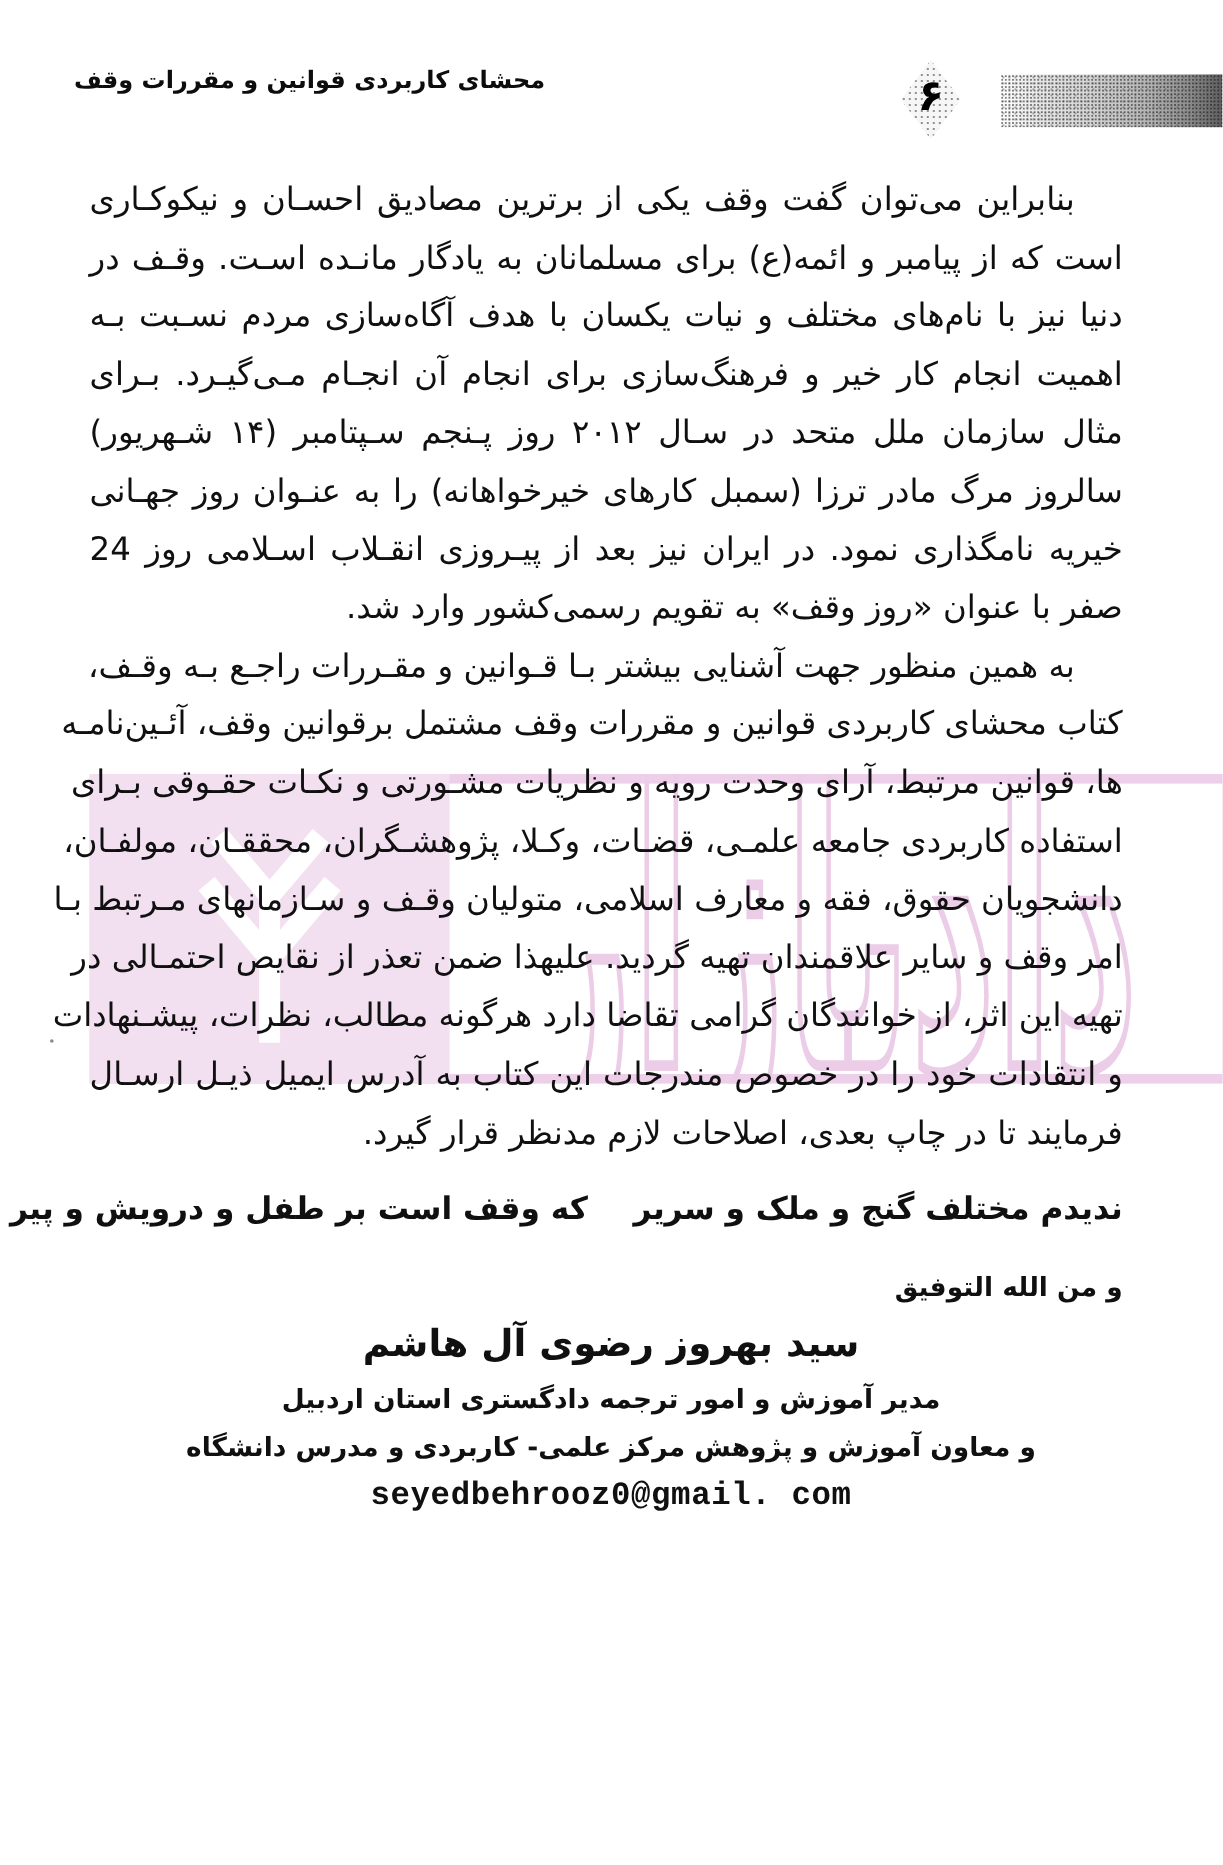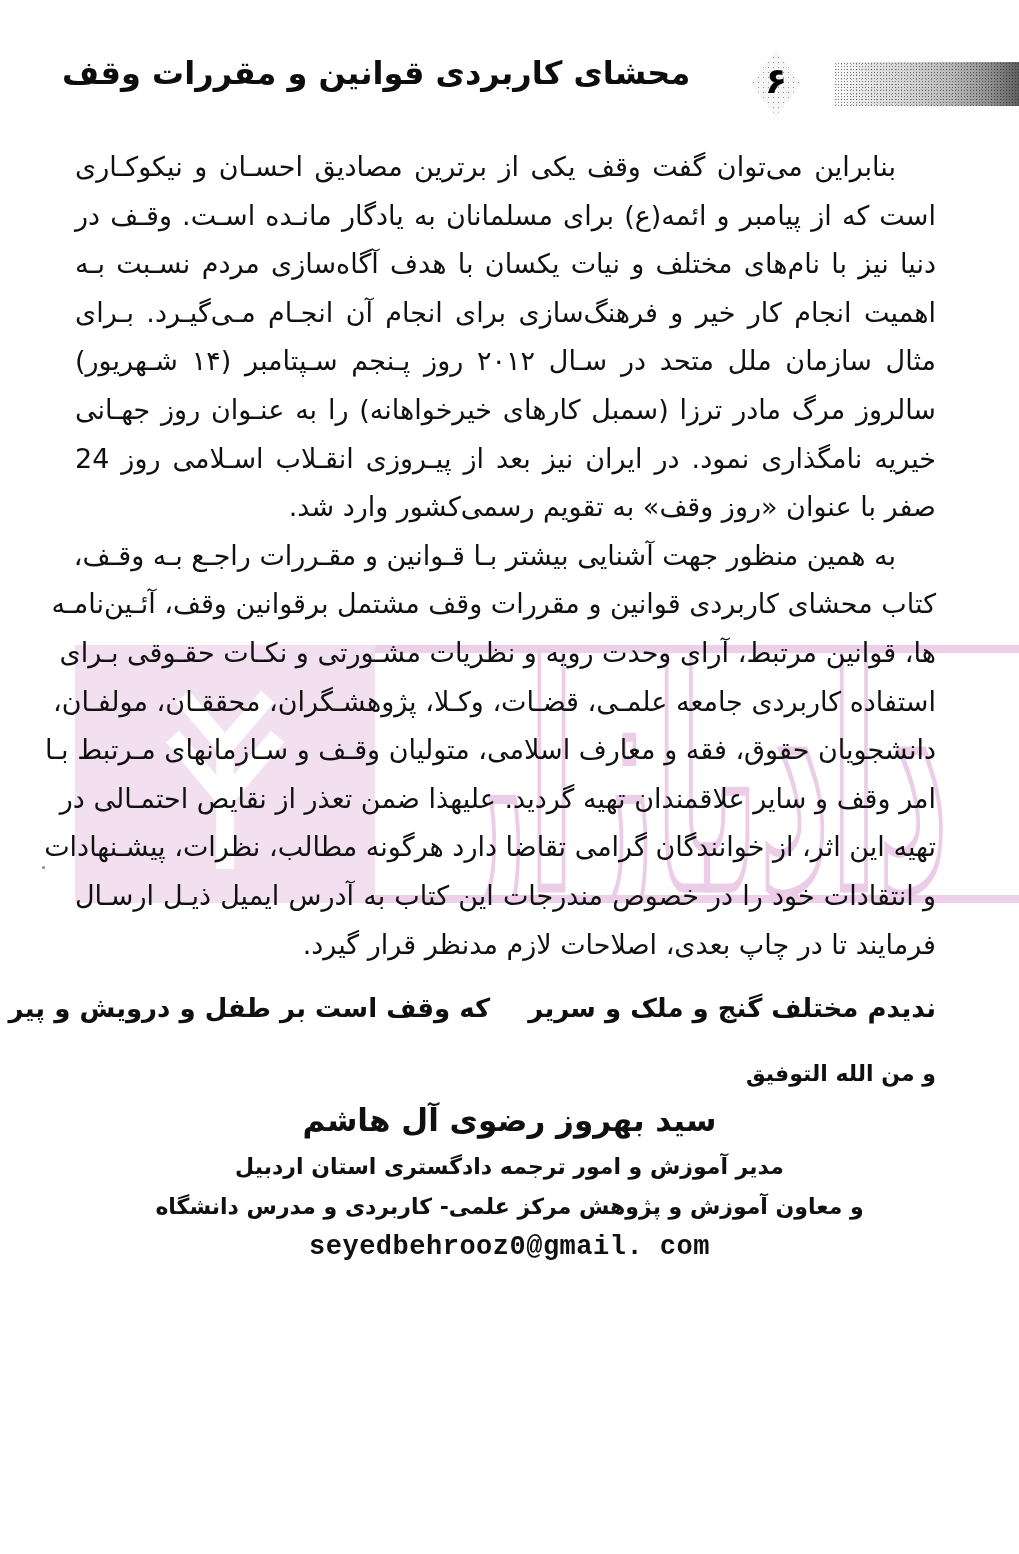--- a/index.html
+++ b/index.html
@@ -12,21 +12,21 @@
     overflow: hidden;
     font-family: "DejaVu Sans", sans-serif;
     color: #101010;
     direction: rtl;
   }
 
   
   .book-title {
     position: absolute;
     left: 62px; top: 54px;
-    font-size: 32px;
+    font-size: 20px;
     font-weight: bold;
     direction: rtl;
     white-space: nowrap;
     color: #0d0d0d;
   }
   .page-number-diamond {
     position: absolute;
     left: 751px; top: 50px;
     width: 50px; height: 66px;
     clip-path: polygon(50% 0, 100% 50%, 50% 100%, 0 50%);

